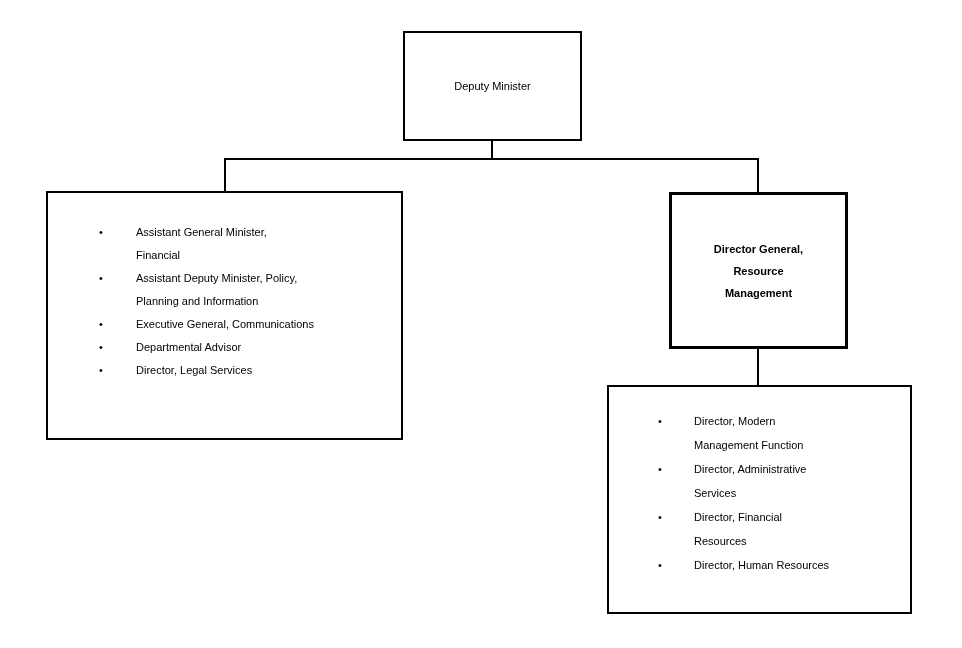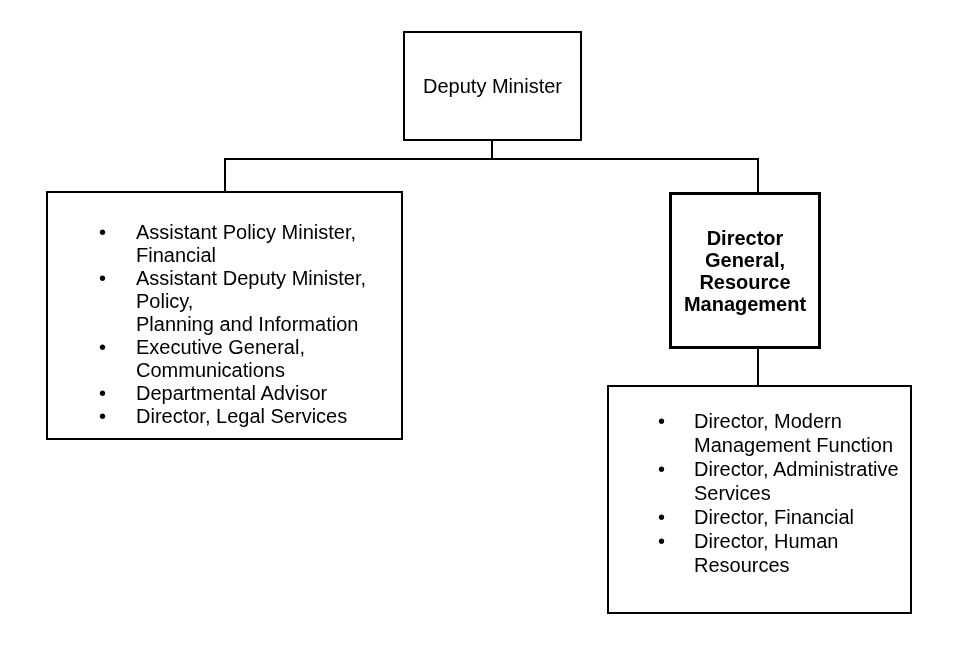--- a/index.html
+++ b/index.html
@@ -4,21 +4,21 @@
 <style>
   html, body { margin: 0; padding: 0; background: #ffffff; }
   body { font-family: "Liberation Sans", sans-serif; }
 
   .canvas {
     position: relative;
     width: 962px;
     height: 648px;
     background: #ffffff;
     color: #000000;
-    font-size: 20px;
+    font-size: 11px;
     overflow: hidden;
   }
 
   .box {
     position: absolute;
     box-sizing: border-box;
     border: 2px solid #000000;
     background: #ffffff;
   }
 
@@ -33,21 +33,21 @@
   .connector { position: absolute; background: #000000; }
 
   
   .root-box { left: 403px; top: 31px; width: 179px; height: 110px; }
 
   
   .deputy-reports-box { left: 46px; top: 191px; width: 357px; height: 249px; }
 
   
   .dg-resource-box {
-    left: 669px; top: 192px; width: 152px; height: 157px;
+    left: 669px; top: 192px; width: 179px; height: 157px;
     border-width: 3px;
     font-weight: bold;
     line-height: 22px;
   }
 
   
   .dg-reports-box { left: 607px; top: 385px; width: 305px; height: 229px; }
 
   ul.bullet-list { list-style: none; margin: 0; padding: 0; }
   li.bullet-item { display: flex; align-items: flex-start; }
@@ -81,21 +81,21 @@
   <div class="box root-box center-box">
     <span>Deputy Minister</span>
   </div>
 
   <div class="box deputy-reports-box">
     <ul class="bullet-list">
 
         <li class="bullet-item">
           <span class="bullet">•</span>
           <span class="item-text">
-            <div>Assistant Policy Minister,</div>
+            <div>Assistant General Minister,</div>
             <div>Financial</div>
           </span>
         </li>
 
         <li class="bullet-item">
           <span class="bullet">•</span>
           <span class="item-text">
             <div>Assistant Deputy Minister, Policy,</div>
             <div>Planning and Information</div>
           </span>
@@ -146,20 +146,21 @@
           <span class="item-text">
             <div>Director, Administrative</div>
             <div>Services</div>
           </span>
         </li>
 
         <li class="bullet-item">
           <span class="bullet">•</span>
           <span class="item-text">
             <div>Director, Financial</div>
+            <div>Resources</div>
           </span>
         </li>
 
         <li class="bullet-item">
           <span class="bullet">•</span>
           <span class="item-text">
             <div>Director, Human Resources</div>
           </span>
         </li>
       </ul>

